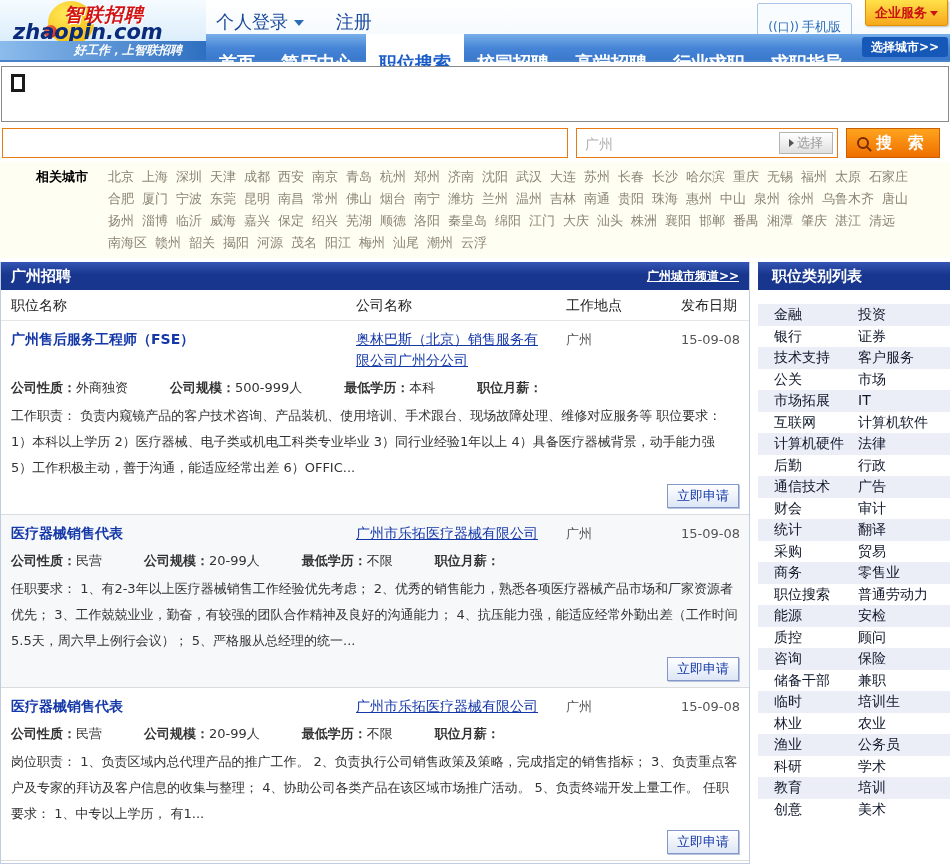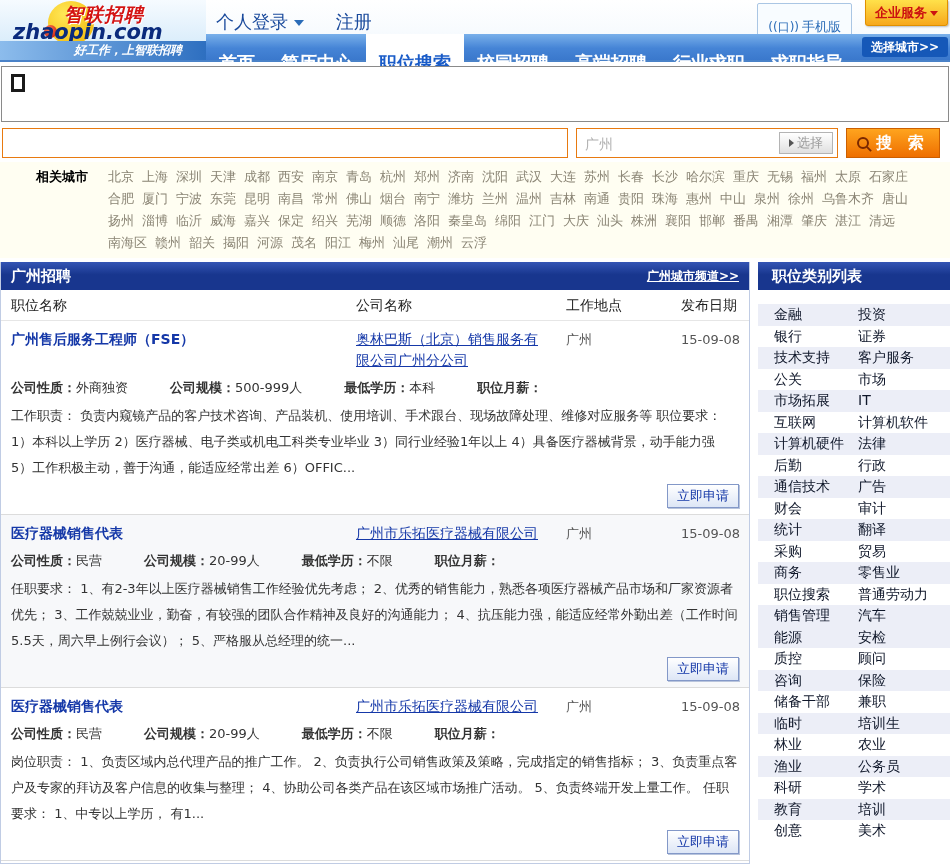--- a/index.html
+++ b/index.html
@@ -256,24 +256,20 @@
         </div>
         <div class="sb-row alt">
           <a class="sb-link">商务</a>
           <a class="sb-link">零售业</a>
         </div>
         <div class="sb-row">
           <a class="sb-link">职位搜索</a>
           <a class="sb-link">普通劳动力</a>
         </div>
         <div class="sb-row alt">
-          <a class="sb-link">销售管理</a>
-          <a class="sb-link">汽车</a>
-        </div>
-        <div class="sb-row alt">
           <a class="sb-link">能源</a>
           <a class="sb-link">安检</a>
         </div>
         <div class="sb-row">
           <a class="sb-link">质控</a>
           <a class="sb-link">顾问</a>
         </div>
         <div class="sb-row alt">
           <a class="sb-link">咨询</a>
           <a class="sb-link">保险</a>

